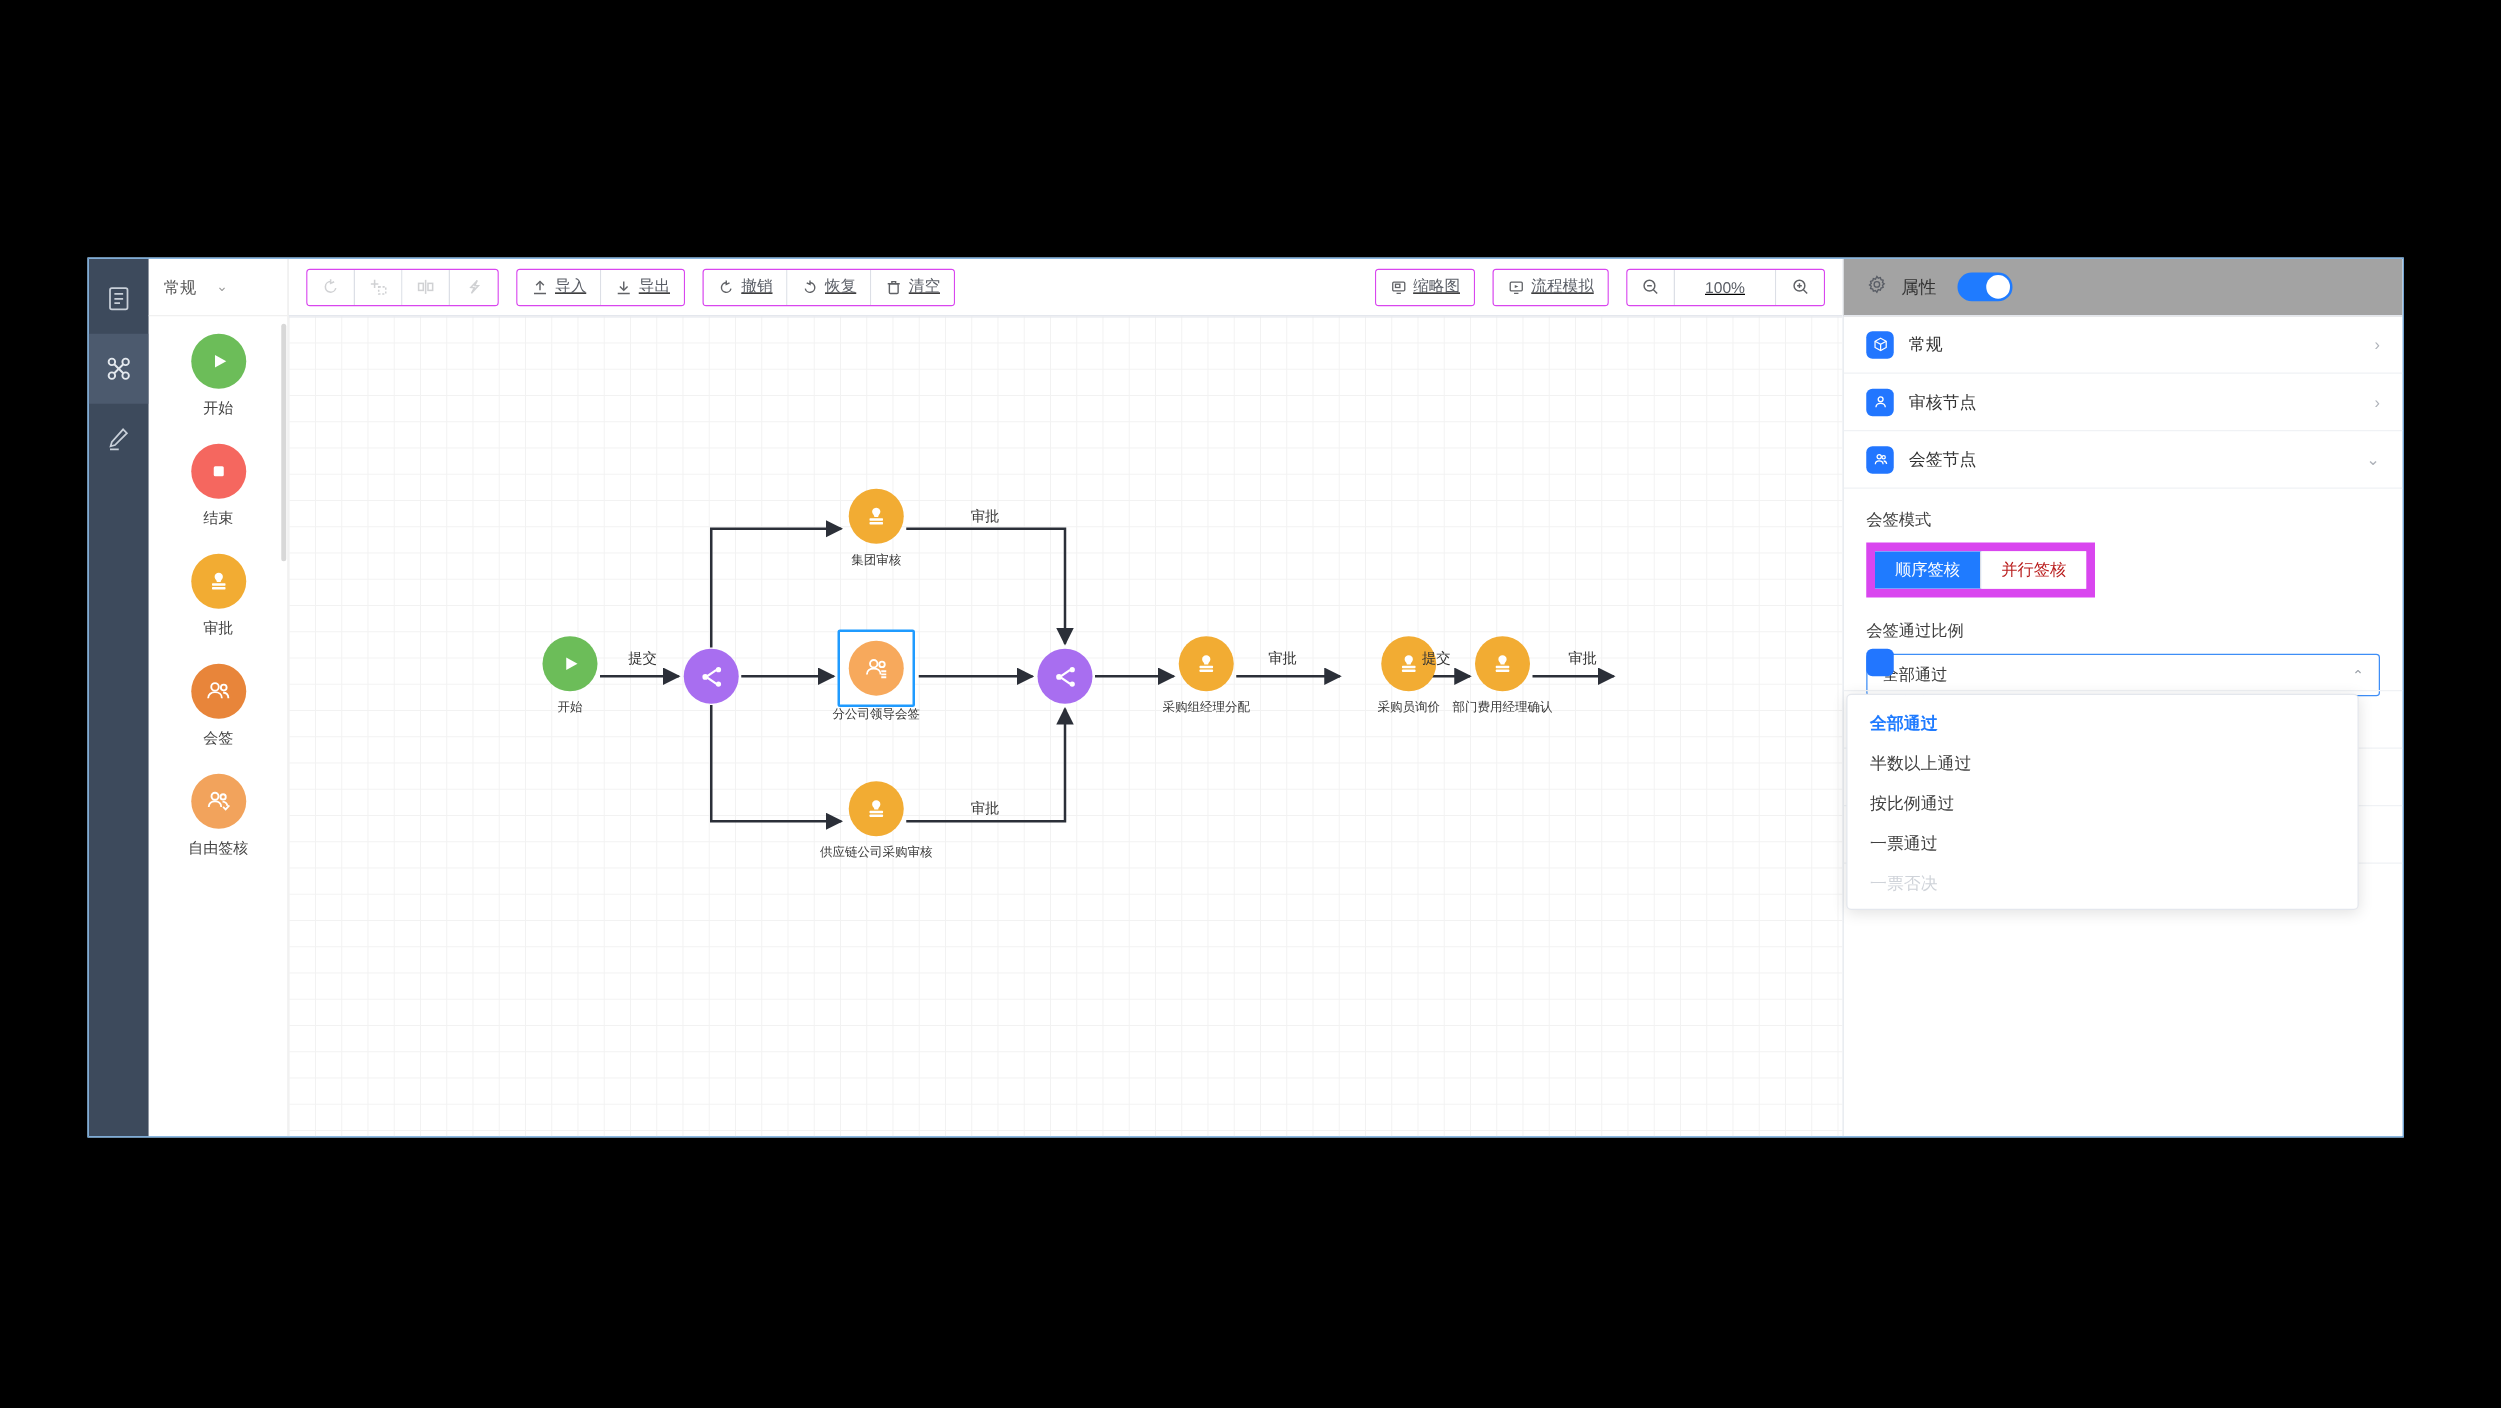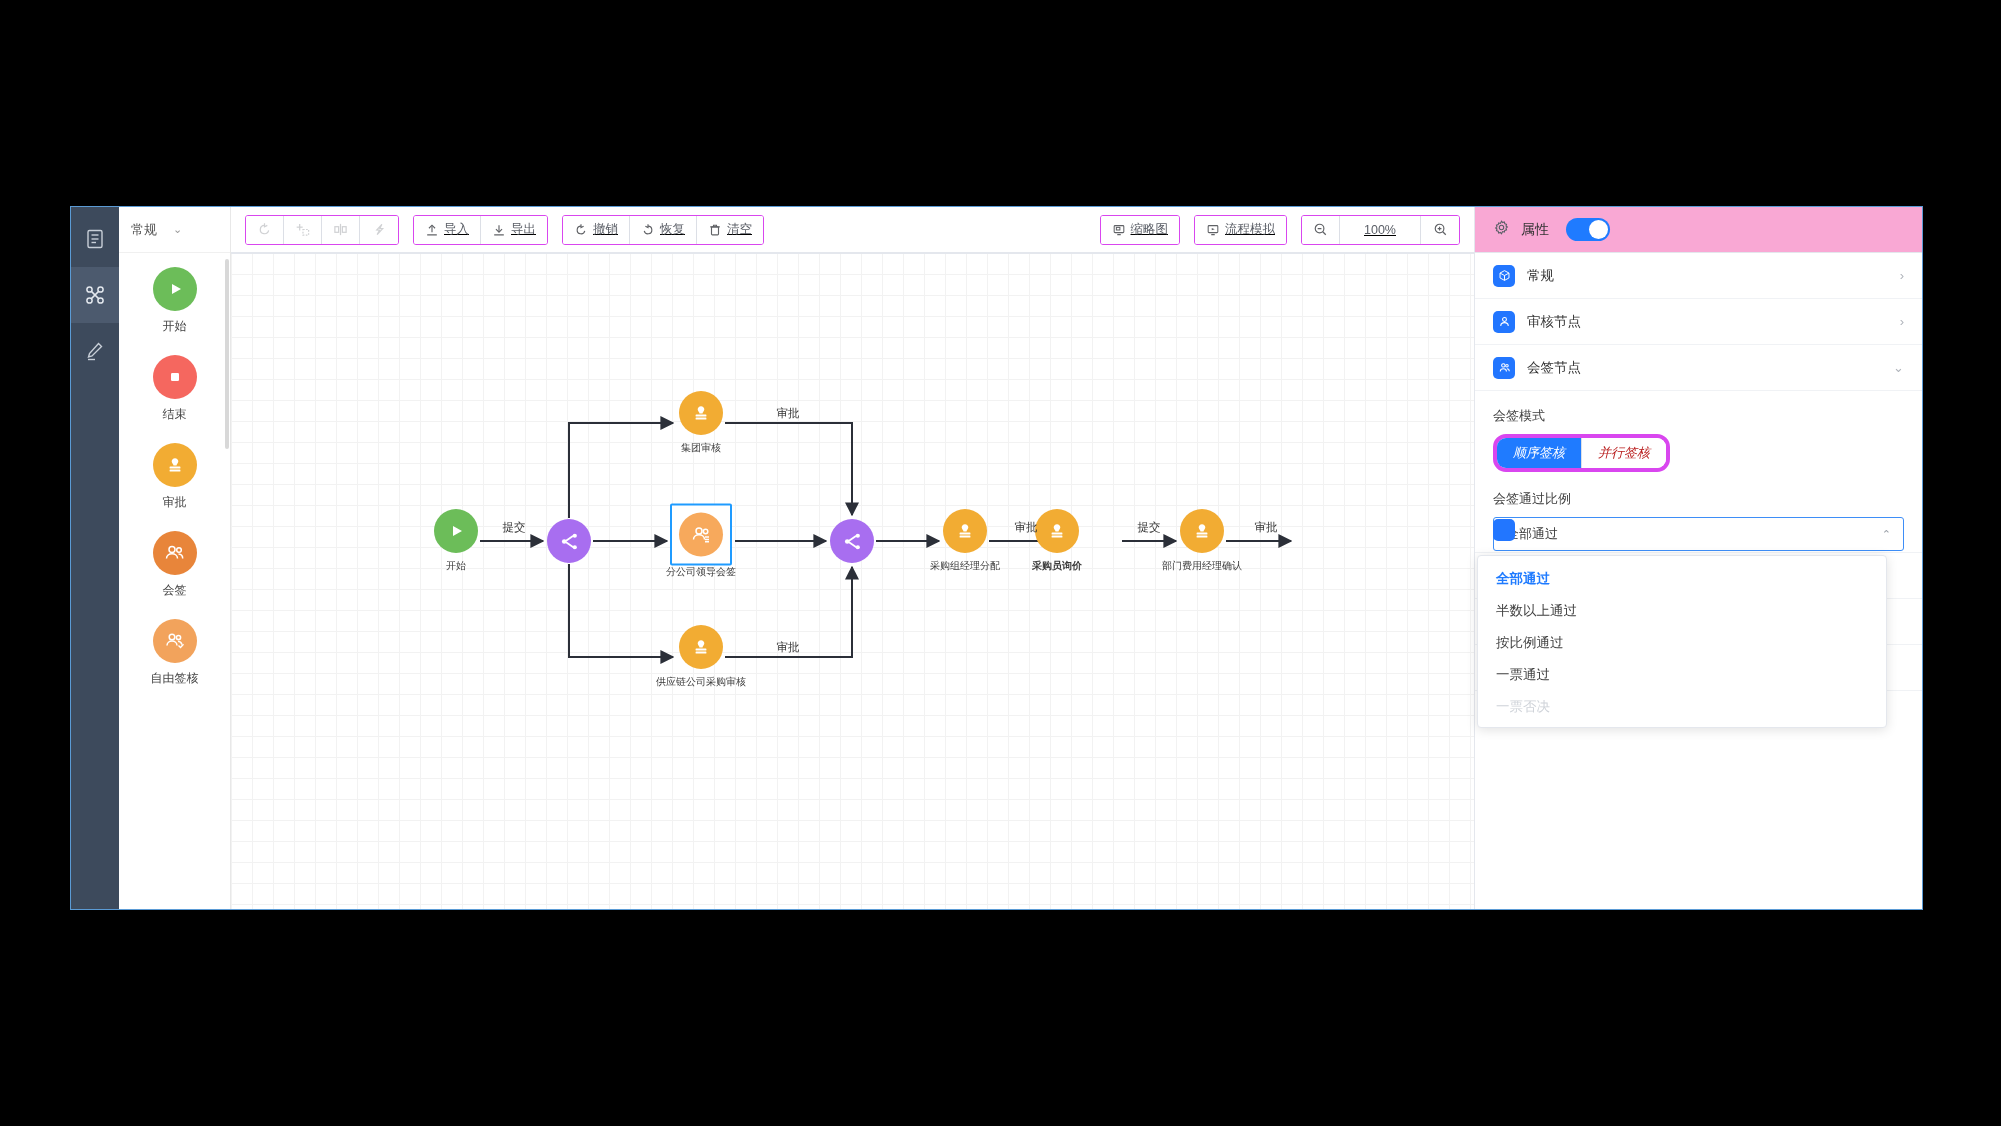--- a/index.html
+++ b/index.html
@@ -170,21 +170,21 @@
   
   #props {
     width: 448px; flex: 0 0 448px;
     border-left: 1px solid #e4e7ed;
     background: #fff;
     display: flex; flex-direction: column;
     position: relative;
   }
   #props-header {
     height: 46px; flex: 0 0 46px;
-    background: #f9a8d4;
+    background: #a3a3a3;
     border-bottom: 1px solid #e4e7ed;
     display: flex; align-items: center;
     padding: 0 18px; gap: 11px;
   }
   #props-header .ptitle { font-size: 14px; color: #333; }
   .switch {
     width: 44px; height: 23px; border-radius: 12px;
     background: #1f7bff; position: relative; cursor: pointer;
     margin-left: 6px;
   }
@@ -206,22 +206,22 @@
     width: 22px; height: 22px; border-radius: 5px;
     background: #2276ff;
     display: flex; align-items: center; justify-content: center;
     flex: 0 0 22px;
   }
   .prop-row .rlabel { font-size: 13.5px; color: #333; }
   .prop-row .rchev { margin-left: auto; color: #b0b4bb; font-size: 13px; }
   #prop-body { padding: 16px 18px 0 18px; }
   .field-label { font-size: 13px; color: #404040; margin-bottom: 9px; }
   .seg {
-    display: inline-flex; border: 4px solid #d946ef;
-    border-radius: 13px; overflow: hidden; margin-bottom: 18px; font-style: italic;
+    display: inline-flex; border: 7px solid #d946ef;
+    border-radius: 0; overflow: hidden; margin-bottom: 18px;
   }
   .seg-btn {
     padding: 0 16px; height: 30px;
     display: flex; align-items: center;
     font-size: 13px; color: #b91c1c;
     background: #fff; cursor: pointer;
     border-right: 1px solid #dcdfe6;
   }
   .seg-btn:last-child { border-right: none; }
   .seg-btn.active { background: #1f7bff; color: #fff; }
@@ -595,21 +595,21 @@
         <div class="node-circle" style="background:#f2ac33">
           <svg width="24" height="24" viewBox="0 0 24 24" fill="#fff">
             <path d="M12 5.2c-1.9 0-3.3 1.4-3.3 3.1 0 1.2.7 2.1 1.3 2.9.3.4.4.7.4 1.1v.3H13.6v-.3c0-.4.1-.7.4-1.1.6-.8 1.3-1.7 1.3-2.9 0-1.7-1.4-3.1-3.3-3.1z"></path>
             <rect x="6.6" y="13.6" width="10.8" height="1.9" rx=".5"></rect>
             <rect x="6.6" y="16.6" width="10.8" height="1.9" rx=".5"></rect>
           </svg>
         </div>
         <div class="node-label">采购组经理分配</div>
       </div>
 
-      <div class="node" style="left:826px; top:288px;font-weight:bold;">
+      <div class="node" style="left:896px; top:288px;">
         <div class="node-circle" style="background:#f2ac33">
           <svg width="24" height="24" viewBox="0 0 24 24" fill="#fff">
             <path d="M12 5.2c-1.9 0-3.3 1.4-3.3 3.1 0 1.2.7 2.1 1.3 2.9.3.4.4.7.4 1.1v.3H13.6v-.3c0-.4.1-.7.4-1.1.6-.8 1.3-1.7 1.3-2.9 0-1.7-1.4-3.1-3.3-3.1z"></path>
             <rect x="6.6" y="13.6" width="10.8" height="1.9" rx=".5"></rect>
             <rect x="6.6" y="16.6" width="10.8" height="1.9" rx=".5"></rect>
           </svg>
         </div>
         <div class="node-label">采购员询价</div>
       </div>
 

